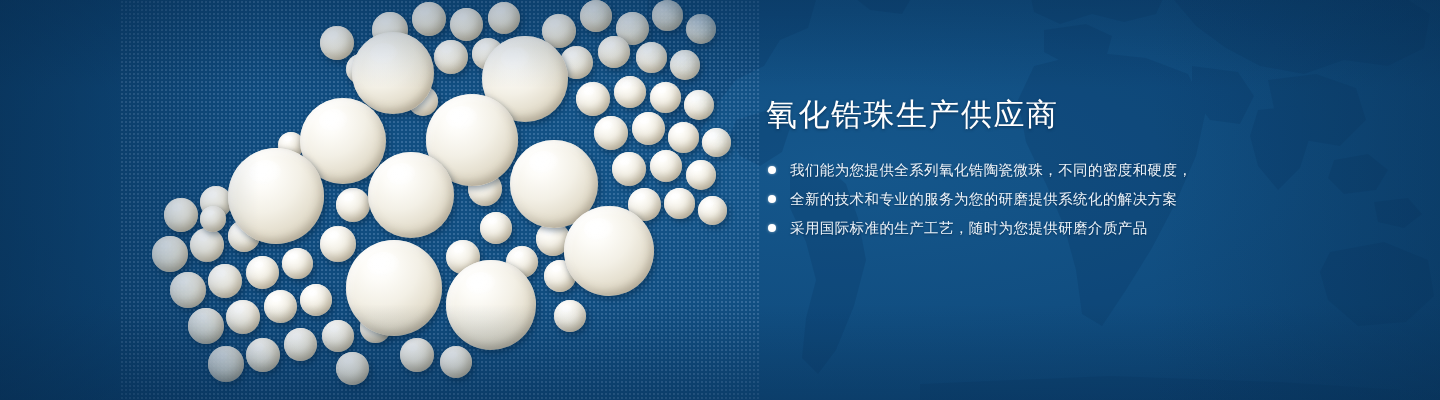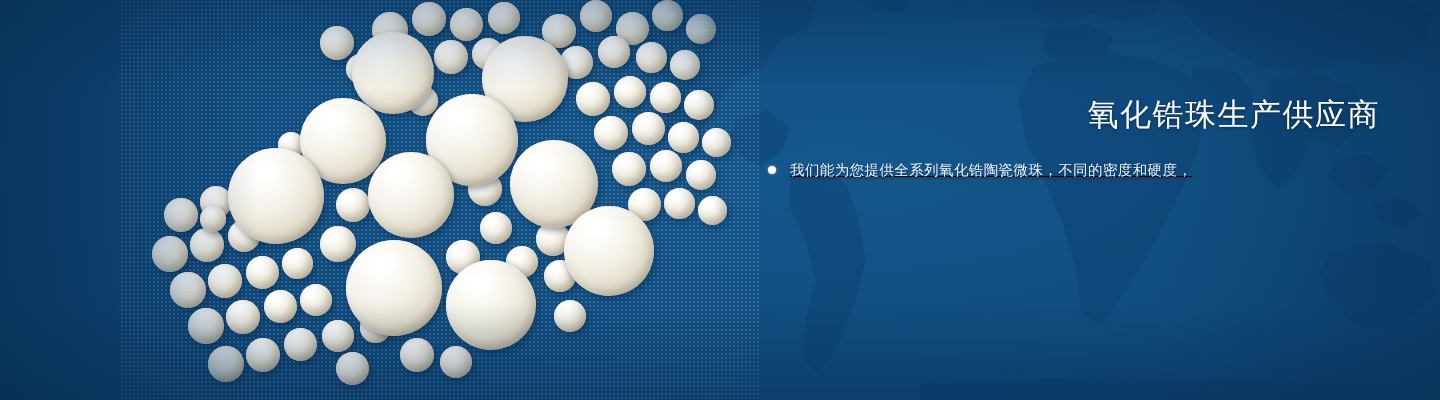--- a/index.html
+++ b/index.html
@@ -76,23 +76,22 @@
   }
   .headline{
     color:#ffffff;
     font-size:31px;
     font-weight:400;
     letter-spacing:1.5px;
     line-height:1.2;
     margin:0 0 26px 6px;
     text-shadow:0 1px 3px rgba(3,26,49,.55);
     white-space:nowrap;
-    text-align:right;
-  }
-  .bullets{list-style:none;margin:0;padding:0;text-decoration:underline;}
+  }
+  .bullets{list-style:none;margin:0;padding:0;}
   .bullet{
     position:relative;
     padding-left:30px;
     margin-bottom:7px;
     color:#eef4fa;
     font-size:14.5px;
     line-height:22px;
     letter-spacing:.4px;
     text-shadow:0 1px 2px rgba(3,26,49,.5);
   }
@@ -239,18 +238,26 @@
 
     <h1 class="headline">氧化锆珠生产供应商</h1>
 
     <ul class="bullets">
 
       <li class="bullet">
         <span class="dot"></span>
         <span class="bline">我们能为您提供全系列氧化锆陶瓷微珠，不同的密度和硬度，</span>
       </li>
 
-
+      <li class="bullet">
+        <span class="dot"></span>
+        <span class="bline">全新的技术和专业的服务为您的研磨提供系统化的解决方案</span>
+      </li>
+
+      <li class="bullet">
+        <span class="dot"></span>
+        <span class="bline">采用国际标准的生产工艺，随时为您提供研磨介质产品</span>
+      </li>
 
     </ul>
   </div>
 
 </div>
 
 </body></html>

